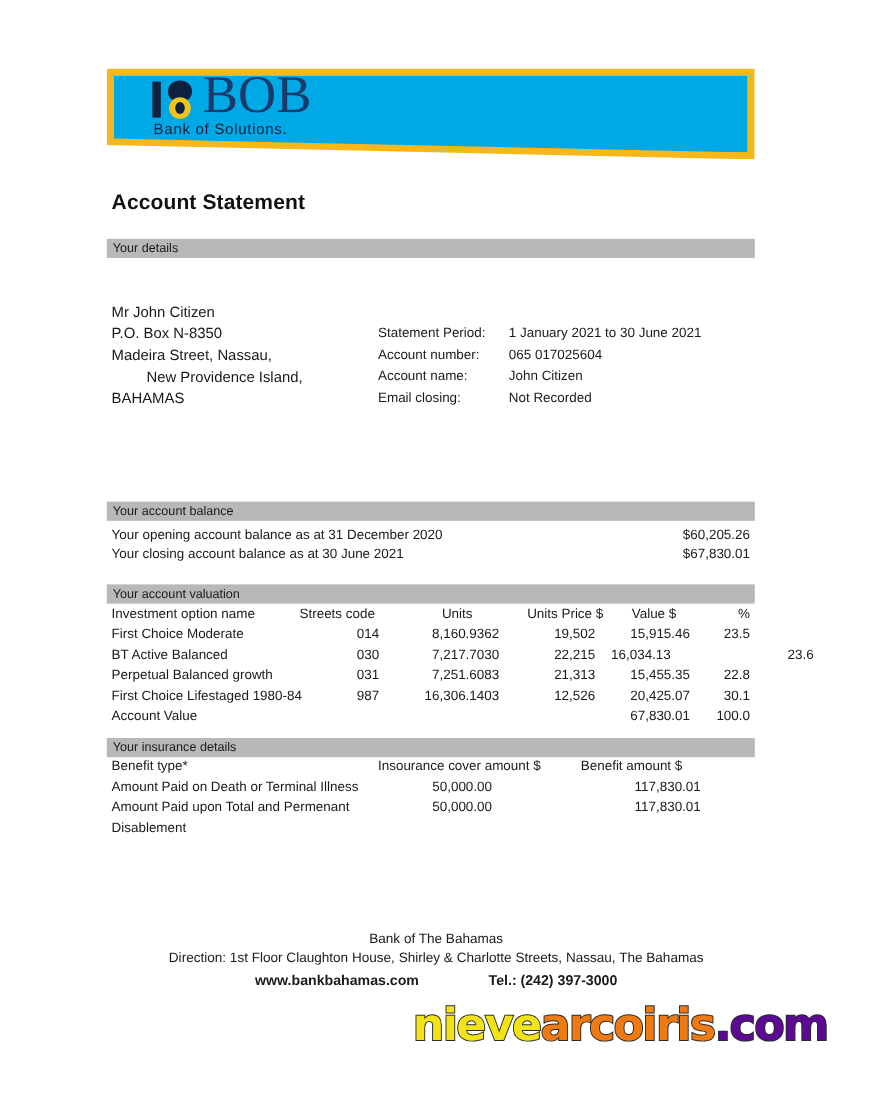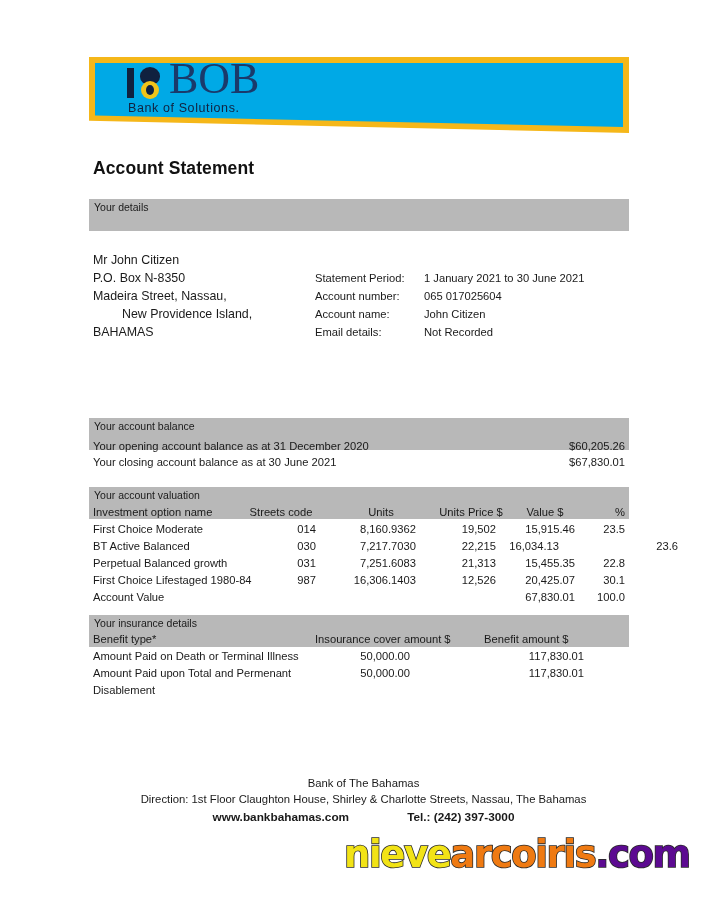--- a/index.html
+++ b/index.html
@@ -118,21 +118,21 @@
     font-weight: bold;
     color: #111;
     letter-spacing: 0.1px;
   }
 
   
   .sec-bar {
     position: absolute;
     left: 89px;
     width: 540px;
-    height: 32px;
+    height: 16px;
     background: #b8b8b8;
     color: #1a1a1a;
     font-size: 10.5px;
     line-height: 16px;
     padding-left: 5px;
     box-sizing: border-box;
   }
 
   
   .t {
@@ -217,21 +217,21 @@
 
 <div class="t" style="left:315px; top:272px;">Statement Period:</div>
 <div class="t" style="left:424px; top:272px;">1 January 2021 to 30 June 2021</div>
 
 <div class="t" style="left:315px; top:290px;">Account number:</div>
 <div class="t" style="left:424px; top:290px;">065 017025604</div>
 
 <div class="t" style="left:315px; top:308px;">Account name:</div>
 <div class="t" style="left:424px; top:308px;">John Citizen</div>
 
-<div class="t" style="left:315px; top:326px;">Email details:</div>
+<div class="t" style="left:315px; top:326px;">Email closing:</div>
 <div class="t" style="left:424px; top:326px;">Not Recorded</div>
 
 <div class="sec-bar" style="top:418px;">Your account balance</div>
 
 <div class="t" style="left:93px; top:440px;">Your opening account balance as at 31 December 2020</div>
 <div class="col-r" style="left:425px; width:200px; top:440px;">$60,205.26</div>
 
 <div class="t" style="left:93px; top:456px;">Your closing account balance as at 30 June 2021</div>
 <div class="col-r" style="left:425px; width:200px; top:456px;">$67,830.01</div>
 

